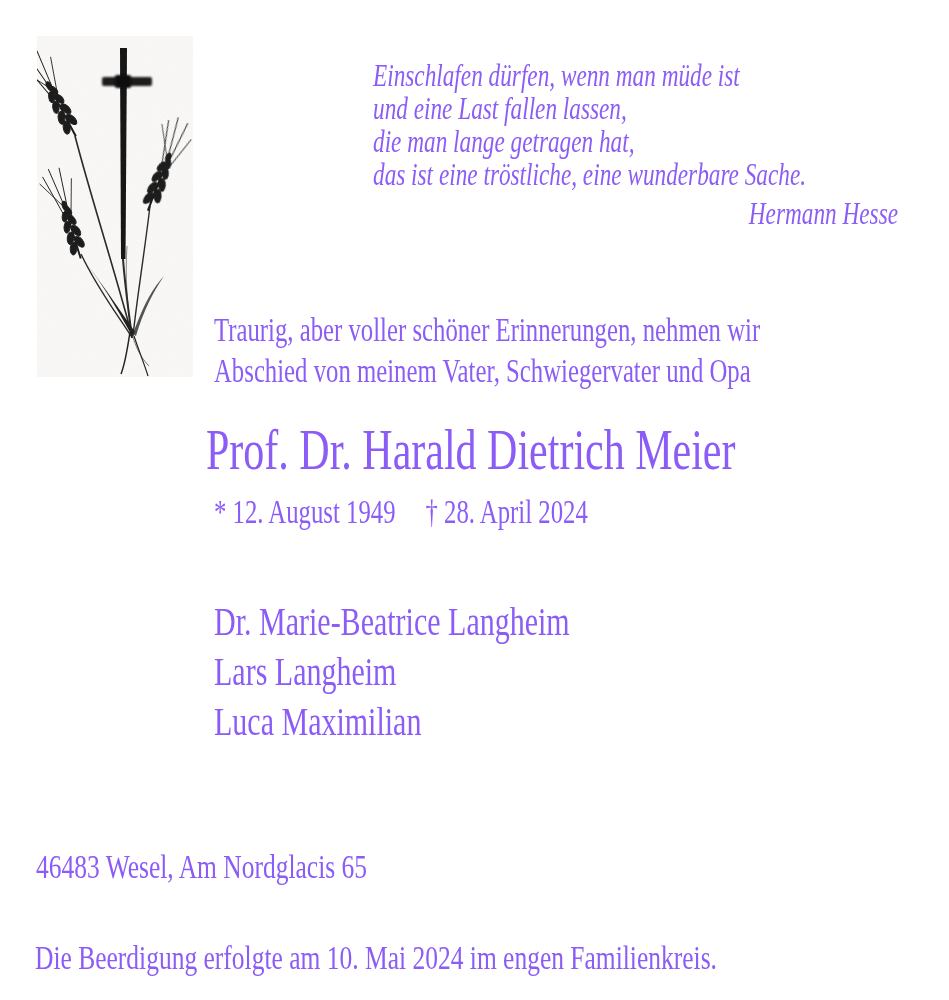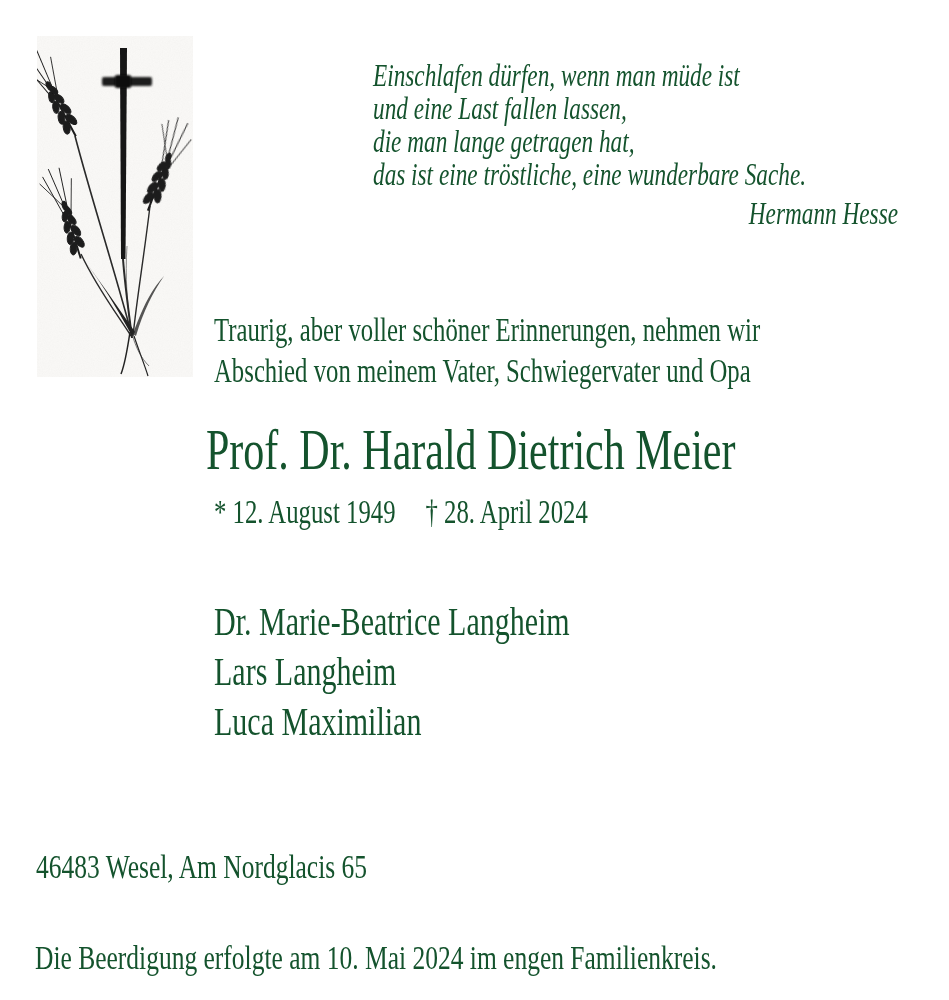--- a/index.html
+++ b/index.html
@@ -10,21 +10,21 @@
     height: 1000px;
     overflow: hidden;
     background: #ffffff;
   }
   .page {
     position: relative;
     width: 949px;
     height: 1000px;
     background: #ffffff;
     font-family: "Liberation Serif", "DejaVu Serif", serif;
-    color: #14532d;
+    color: #8b5cf6;
   }
   .abs { position: absolute; }
   
   .cond {
     transform: scaleX(0.75);
     transform-origin: 0 0;
     white-space: nowrap;
   }
 
   .illustration {

